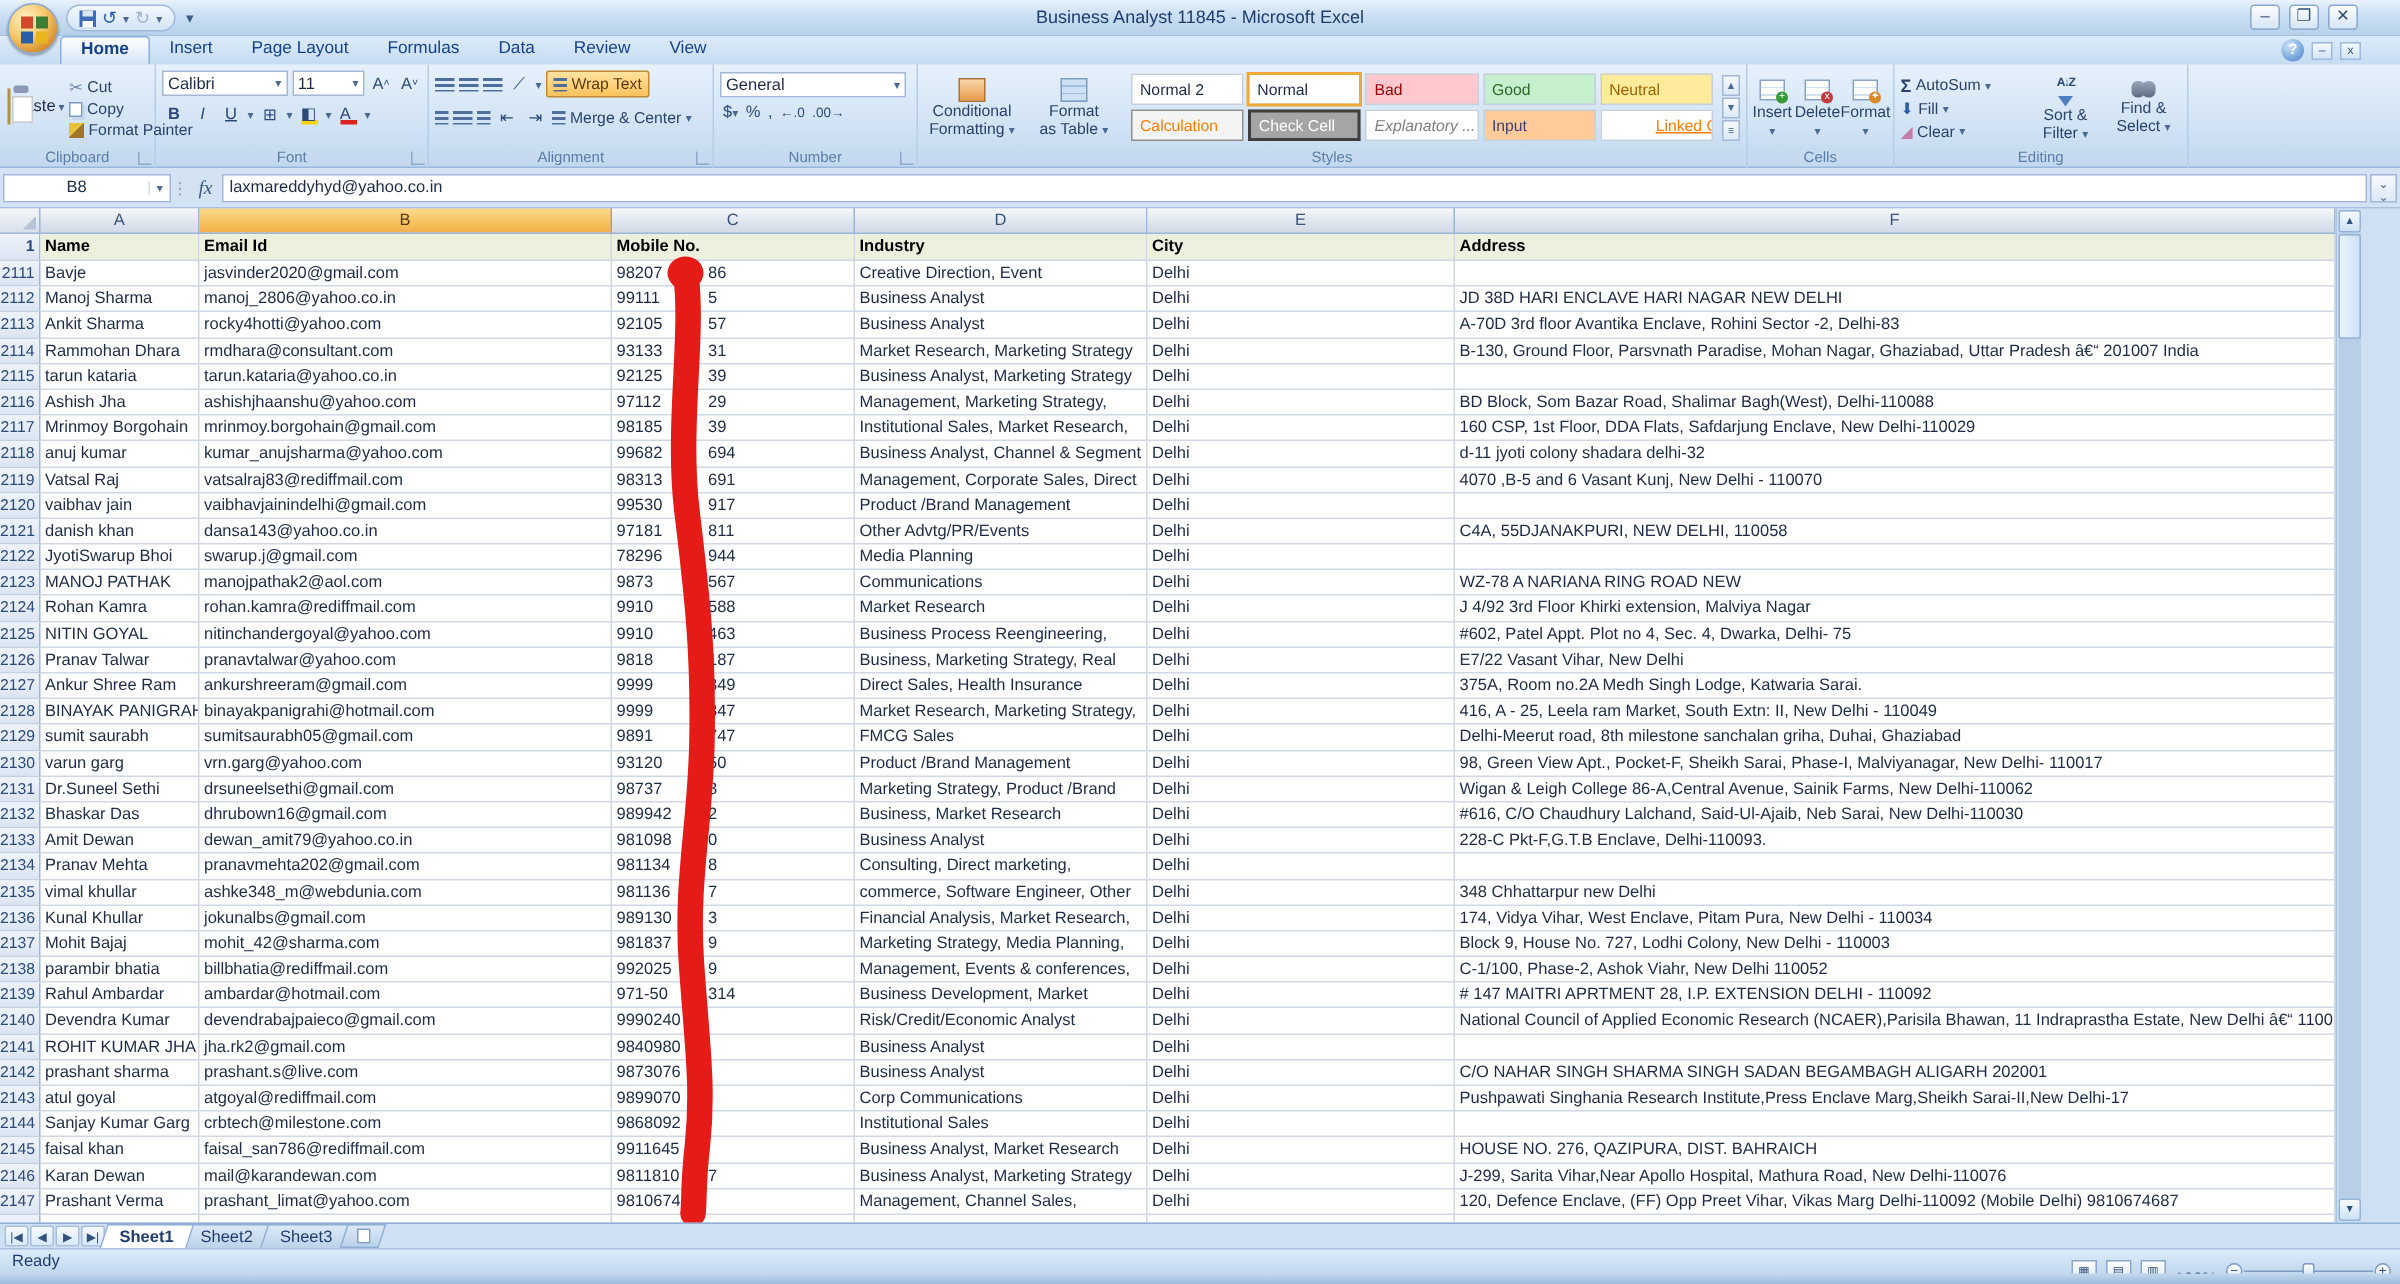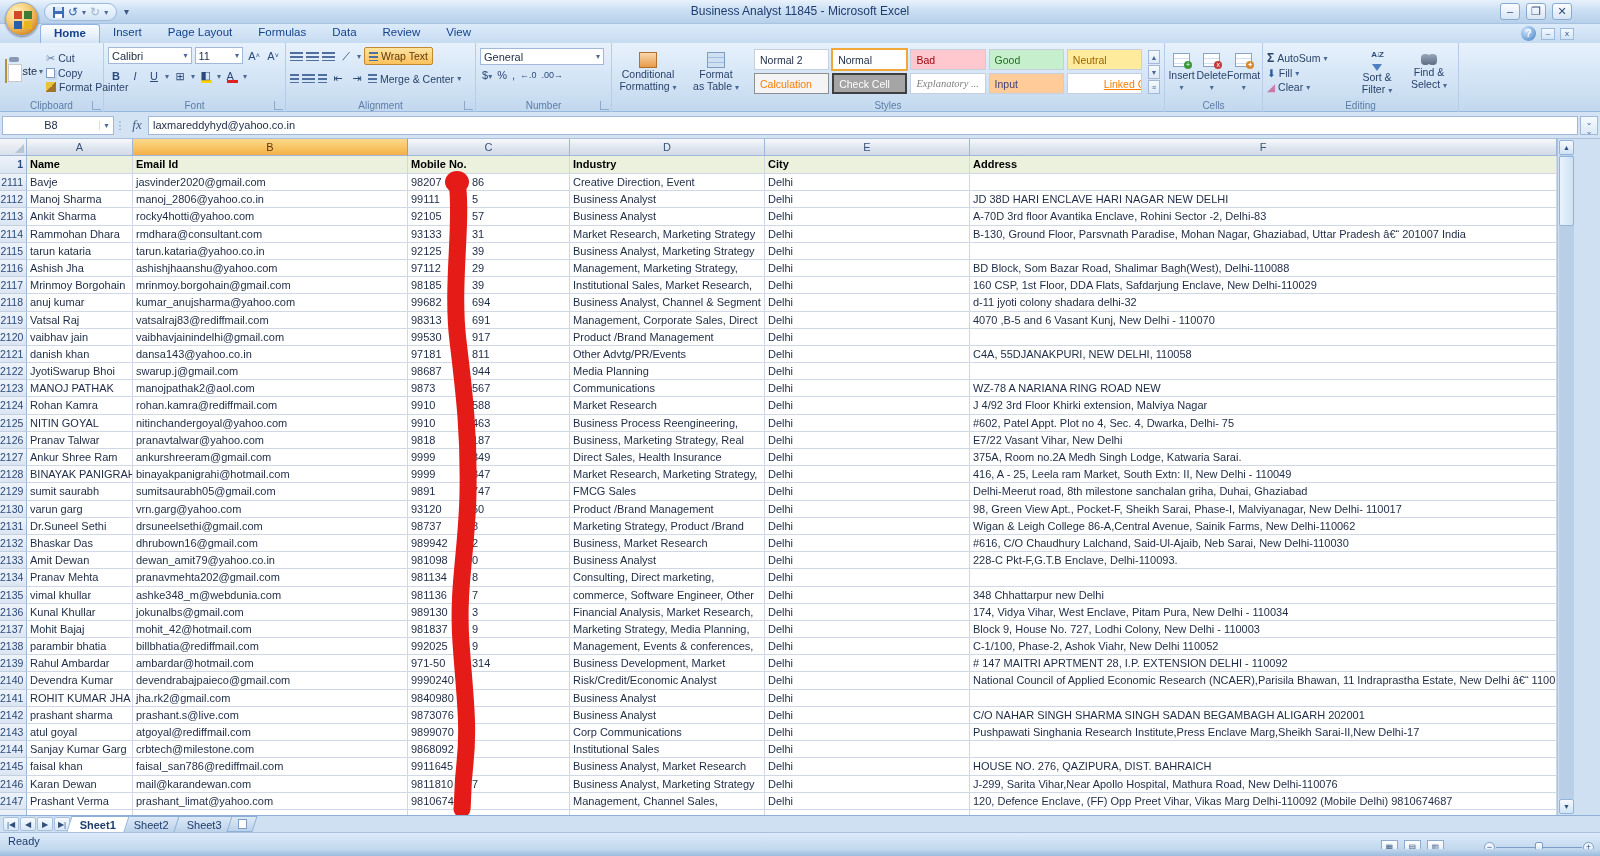--- a/index.html
+++ b/index.html
@@ -96,21 +96,21 @@
     repeating-linear-gradient(to right,transparent 0 5px,#9fc0e2 5px 6px);border:1px solid #7d9cc4;}
   .gallery{flex:1;display:grid;grid-template-columns:repeat(5,1fr);grid-auto-rows:21px;gap:3px;padding:3px 2px;}
   .chip{border:1px solid #c6cfdd;background:#fff;font-size:10.5px;display:flex;align-items:center;
     padding-left:5px;white-space:nowrap;overflow:hidden;color:#1d2b45;}
   .chip.c-normal{outline:2px solid #f0a838;outline-offset:-1px;}
   .chip.c-bad{background:#ffc7ce;color:#9c0006;}
   .chip.c-good{background:#c6efce;color:#276b24;}
   .chip.c-neutral{background:#ffeb9c;color:#9c6500;}
   .chip.c-calc{background:#f4f4f4;color:#fa7d00;border-color:#8f8f8f;}
   .chip.c-check{background:#a5a5a5;color:#fff;border:2px solid #3f3f3f;}
-  .chip.c-expl{color:#7f7f7f;font-style:italic;font-family:Liberation Serif, serif;}
+  .chip.c-expl{color:#7f7f7f;font-style:italic;}
   .chip.c-input{background:#ffcc99;color:#3f3f76;}
   .chip.c-linked{color:#fa7d00;text-decoration:underline;padding-left:36px;}
   .galscroll{width:12px;display:flex;flex-direction:column;gap:1px;padding:4px 0;}
   .gs{height:14px;border:1px solid #a3b8d9;background:linear-gradient(#f6fafe,#dce9f7);
     font-size:7px;text-align:center;color:#4a6a95;line-height:13px;}
 
   
   .g-cells{width:98px;display:flex;gap:2px;justify-content:center;}
   .cellbtn{width:30px;display:flex;flex-direction:column;align-items:center;justify-content:center;gap:2px;
     font-size:10.5px;color:#29436b;}
@@ -585,21 +585,21 @@
           <div class="cell c-b">dansa143@yahoo.co.in</div>
           <div class="cell c-c mobile"><span>97181</span><span class="msuffix">811</span></div>
           <div class="cell c-d">Other Advtg/PR/Events</div>
           <div class="cell c-e">Delhi</div>
           <div class="cell c-f">C4A, 55DJANAKPURI, NEW DELHI, 110058</div>
         </div>
         <div class="grid-row">
           <div class="rowhdr c-rowhdr">2122</div>
           <div class="cell c-a">JyotiSwarup Bhoi</div>
           <div class="cell c-b">swarup.j@gmail.com</div>
-          <div class="cell c-c mobile"><span>98687</span><span class="msuffix">944</span></div>
+          <div class="cell c-c mobile"><span>78296</span><span class="msuffix">944</span></div>
           <div class="cell c-d">Media Planning</div>
           <div class="cell c-e">Delhi</div>
           <div class="cell c-f"></div>
         </div>
         <div class="grid-row">
           <div class="rowhdr c-rowhdr">2123</div>
           <div class="cell c-a">MANOJ PATHAK</div>
           <div class="cell c-b">manojpathak2@aol.com</div>
           <div class="cell c-c mobile"><span>9873</span><span class="msuffix">567</span></div>
           <div class="cell c-d">Communications</div>
@@ -719,21 +719,21 @@
           <div class="cell c-a">Kunal Khullar</div>
           <div class="cell c-b">jokunalbs@gmail.com</div>
           <div class="cell c-c mobile"><span>989130</span><span class="msuffix">3</span></div>
           <div class="cell c-d">Financial Analysis, Market Research,</div>
           <div class="cell c-e">Delhi</div>
           <div class="cell c-f">174, Vidya Vihar, West Enclave, Pitam Pura, New Delhi - 110034</div>
         </div>
         <div class="grid-row">
           <div class="rowhdr c-rowhdr">2137</div>
           <div class="cell c-a">Mohit Bajaj</div>
-          <div class="cell c-b">mohit_42@hotmail.com</div>
+          <div class="cell c-b">mohit_42@sharma.com</div>
           <div class="cell c-c mobile"><span>981837</span><span class="msuffix">9</span></div>
           <div class="cell c-d">Marketing Strategy, Media Planning,</div>
           <div class="cell c-e">Delhi</div>
           <div class="cell c-f">Block 9, House No. 727, Lodhi Colony, New Delhi - 110003</div>
         </div>
         <div class="grid-row">
           <div class="rowhdr c-rowhdr">2138</div>
           <div class="cell c-a">parambir bhatia</div>
           <div class="cell c-b">billbhatia@rediffmail.com</div>
           <div class="cell c-c mobile"><span>992025</span><span class="msuffix">9</span></div>

